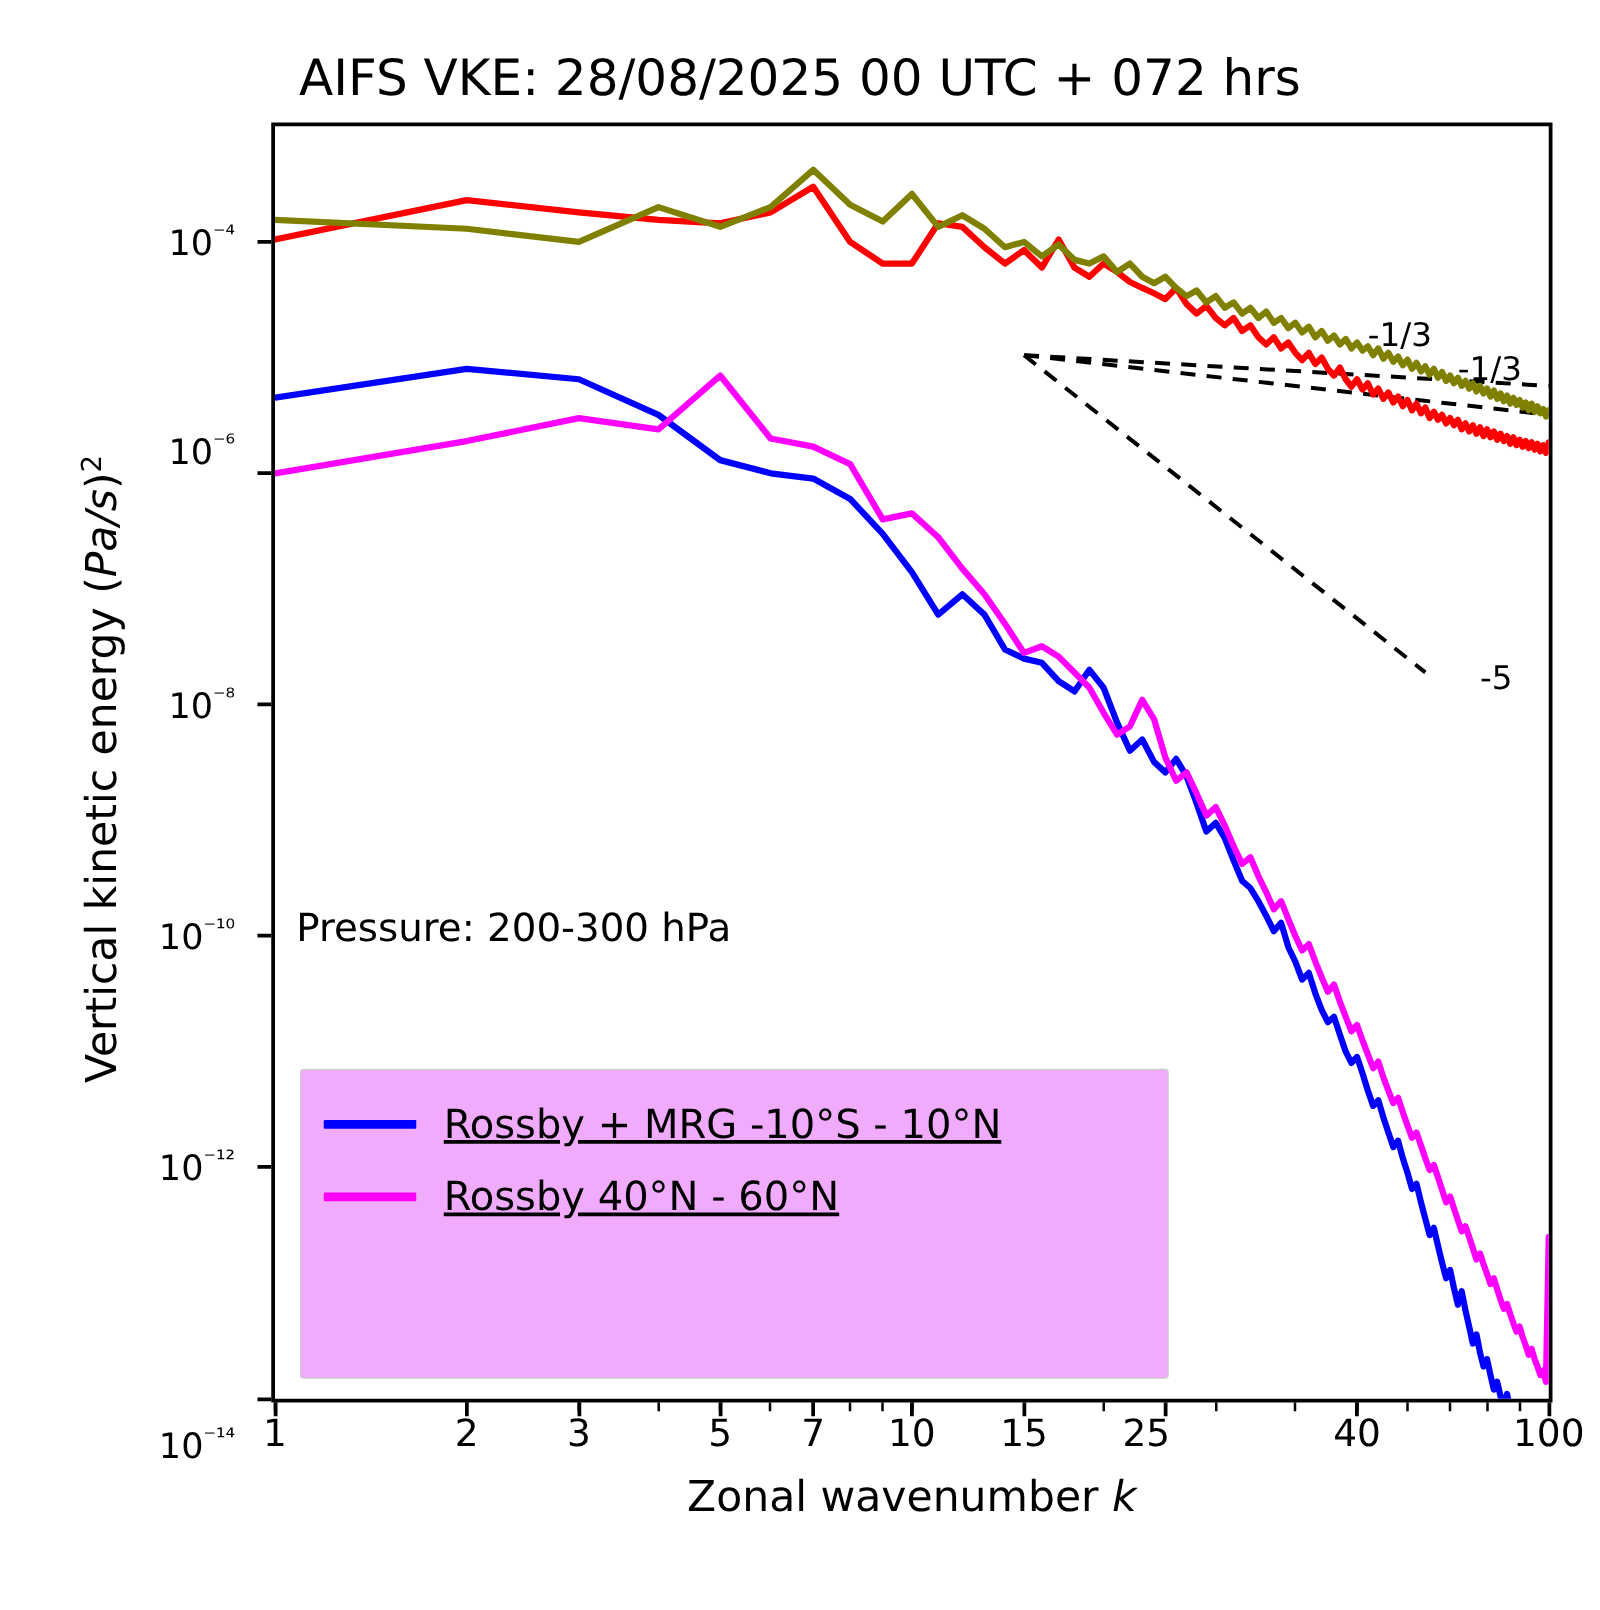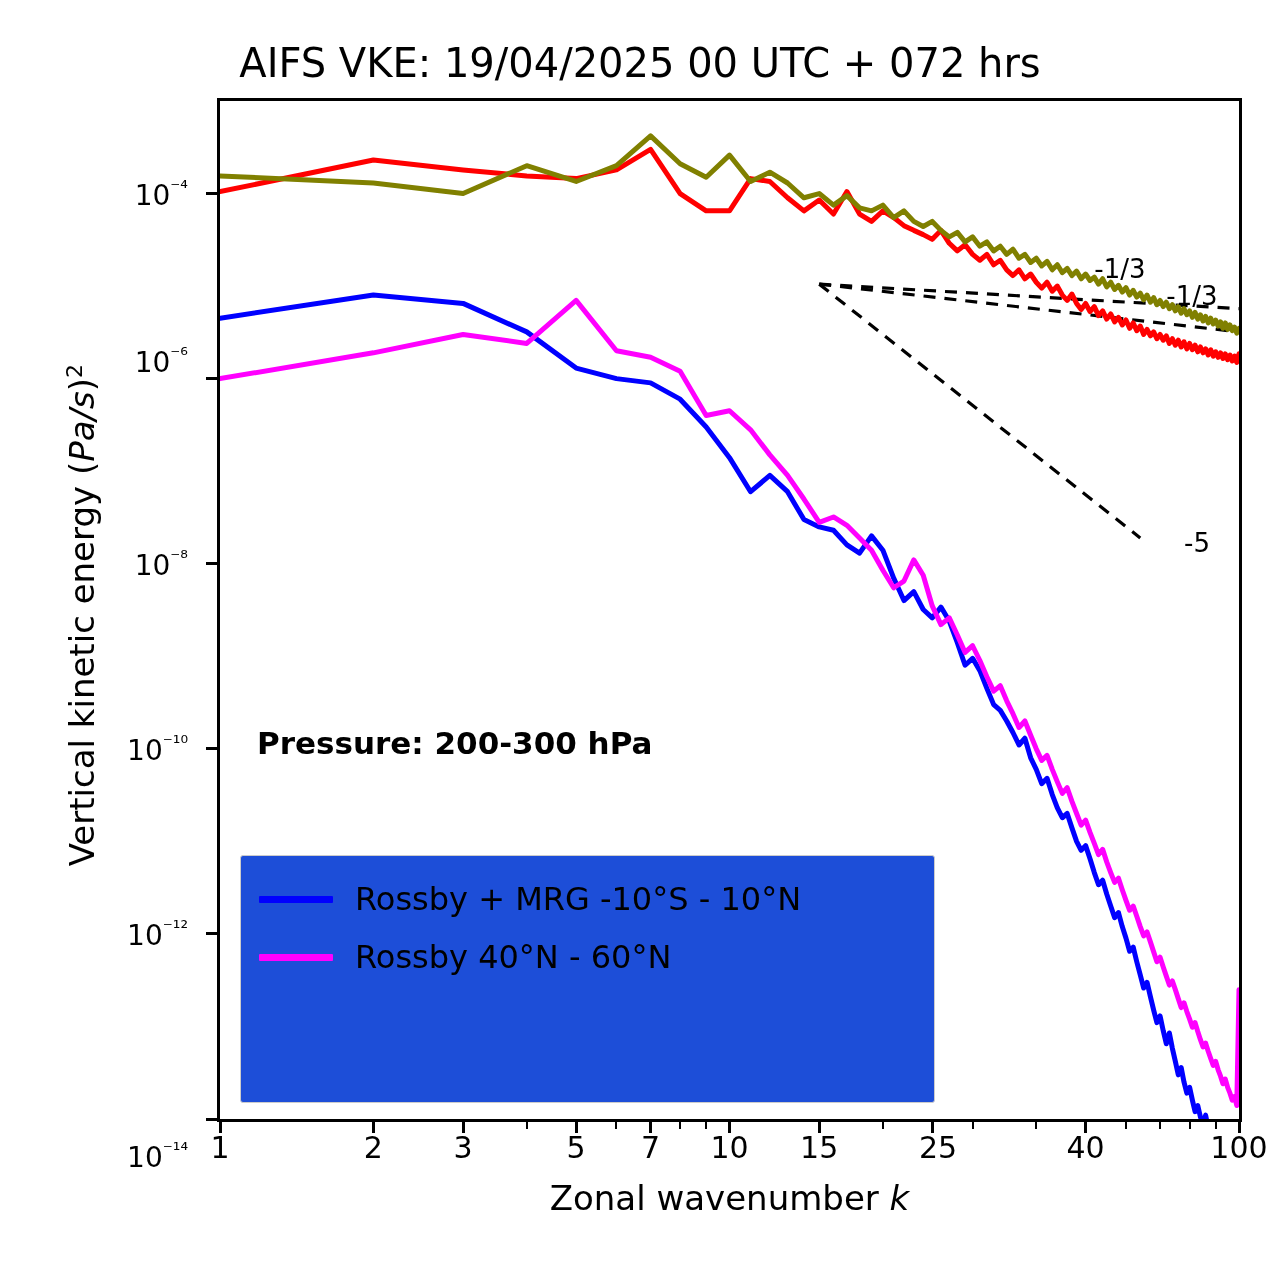--- a/index.html
+++ b/index.html
@@ -40,35 +40,35 @@
     transform:translateX(-50%);white-space:nowrap;
   }
   .tickmark{position:absolute;background:#000;}
 
   #pressure-note{
     position:absolute;left:248px;top:775px;font-size:31px;color:#000;white-space:nowrap;
   }
 
   #legend{
     position:absolute;left:240px;top:855px;width:695px;height:248px;
-    border:1px solid #cccccc;border-radius:3px;background:#1d4ed8;
-    box-sizing:border-box;padding:14px 12px 0 0;
+    border:1px solid #cccccc;border-radius:3px;background:#f0abfc;
+    box-sizing:border-box;padding:14px 12px 0 0;text-decoration:underline;
   }
   .legend-row{display:flex;align-items:center;height:58px;padding-left:18px;}
   .legend-swatch{width:74px;height:7px;margin-right:22px;flex:0 0 auto;border-radius:1px;}
   .legend-text{font-size:32px;color:#000;white-space:nowrap;}
 
   .slope-label{position:absolute;font-size:26px;color:#000;white-space:nowrap;}
 </style>
 </head>
 <body>
 
 <div id="root">
 
-  <div id="chart-title">AIFS VKE: 19/04/2025 00 UTC + 072 hrs</div>
+  <div id="chart-title">AIFS VKE: 28/08/2025 00 UTC + 072 hrs</div>
 
   <div id="ylabel">Vertical kinetic energy (<span class="it">Pa/s</span>)<sup>2</sup></div>
 
   <div id="xlabel">Zonal wavenumber <span class="it">k</span></div>
 
   <div id="plot">
     <svg id="plot-svg" width="1019" height="1018" viewBox="0 0 1019 1018">
         <path d="M 599.22 183.13 L 1019.00 207.68" stroke="#000000" stroke-width="3.2" fill="none" stroke-dasharray="12,9"></path>
         <path d="M 599.22 183.13 L 1019.00 230.89" stroke="#000000" stroke-width="3.2" fill="none" stroke-dasharray="12,9"></path>
         <path d="M 599.22 183.13 L 920.25 436.93" stroke="#000000" stroke-width="3.2" fill="none" stroke-dasharray="12,9"></path>
@@ -99,21 +99,21 @@
       <div class="xtick-label" style="left: 463.093px;">3</div>
       <div class="tickmark" style="left: 461.593px; top: 1122px; width: 3px; height: 11px;"></div>
       <div class="xtick-label" style="left: 576.125px;">5</div>
       <div class="tickmark" style="left: 574.625px; top: 1122px; width: 3px; height: 11px;"></div>
       <div class="xtick-label" style="left: 650.577px;">7</div>
       <div class="tickmark" style="left: 649.077px; top: 1122px; width: 3px; height: 11px;"></div>
       <div class="xtick-label" style="left: 729.5px;">10</div>
       <div class="tickmark" style="left: 728px; top: 1122px; width: 3px; height: 11px;"></div>
       <div class="xtick-label" style="left: 819.218px;">15</div>
       <div class="tickmark" style="left: 817.718px; top: 1122px; width: 3px; height: 11px;"></div>
-      <div class="xtick-label" style="left: 938px;">25</div>
+      <div class="xtick-label" style="left: 917px;">25</div>
       <div class="tickmark" style="left: 930.75px; top: 1122px; width: 3px; height: 11px;"></div>
       <div class="xtick-label" style="left: 1085.63px;">40</div>
       <div class="tickmark" style="left: 1084.13px; top: 1122px; width: 3px; height: 11px;"></div>
       <div class="xtick-label" style="left: 1239px;">100</div>
       <div class="tickmark" style="left: 1237.5px; top: 1122px; width: 3px; height: 11px;"></div>
       <div class="tickmark" style="left: 219px; top: 1122px; width: 2px; height: 7px;"></div>
       <div class="tickmark" style="left: 372.375px; top: 1122px; width: 2px; height: 7px;"></div>
       <div class="tickmark" style="left: 462.093px; top: 1122px; width: 2px; height: 7px;"></div>
       <div class="tickmark" style="left: 525.75px; top: 1122px; width: 2px; height: 7px;"></div>
       <div class="tickmark" style="left: 575.125px; top: 1122px; width: 2px; height: 7px;"></div>
@@ -125,21 +125,21 @@
       <div class="tickmark" style="left: 881.875px; top: 1122px; width: 2px; height: 7px;"></div>
       <div class="tickmark" style="left: 971.593px; top: 1122px; width: 2px; height: 7px;"></div>
       <div class="tickmark" style="left: 1035.25px; top: 1122px; width: 2px; height: 7px;"></div>
       <div class="tickmark" style="left: 1084.63px; top: 1122px; width: 2px; height: 7px;"></div>
       <div class="tickmark" style="left: 1124.97px; top: 1122px; width: 2px; height: 7px;"></div>
       <div class="tickmark" style="left: 1159.08px; top: 1122px; width: 2px; height: 7px;"></div>
       <div class="tickmark" style="left: 1188.62px; top: 1122px; width: 2px; height: 7px;"></div>
       <div class="tickmark" style="left: 1214.69px; top: 1122px; width: 2px; height: 7px;"></div>
     </div>
 
-  <div id="pressure-note" style="left: 257px; top: 724.987px; font-weight: bold;">Pressure: 200-300 hPa</div>
+  <div id="pressure-note" style="left: 237px; top: 724.987px;">Pressure: 200-300 hPa</div>
 
   <div id="slope-labels">
       <div class="slope-label" style="left: 1094.3px; top: 254.157px;">-1/3</div>
       <div class="slope-label" style="left: 1166.31px; top: 280.653px;">-1/3</div>
       <div class="slope-label" style="left: 1184.02px; top: 527.837px;">-5</div>
     </div>
 
   <div id="legend">
     <div class="legend-row">
       <span class="legend-swatch" style="background: rgb(0, 0, 255);"></span>

